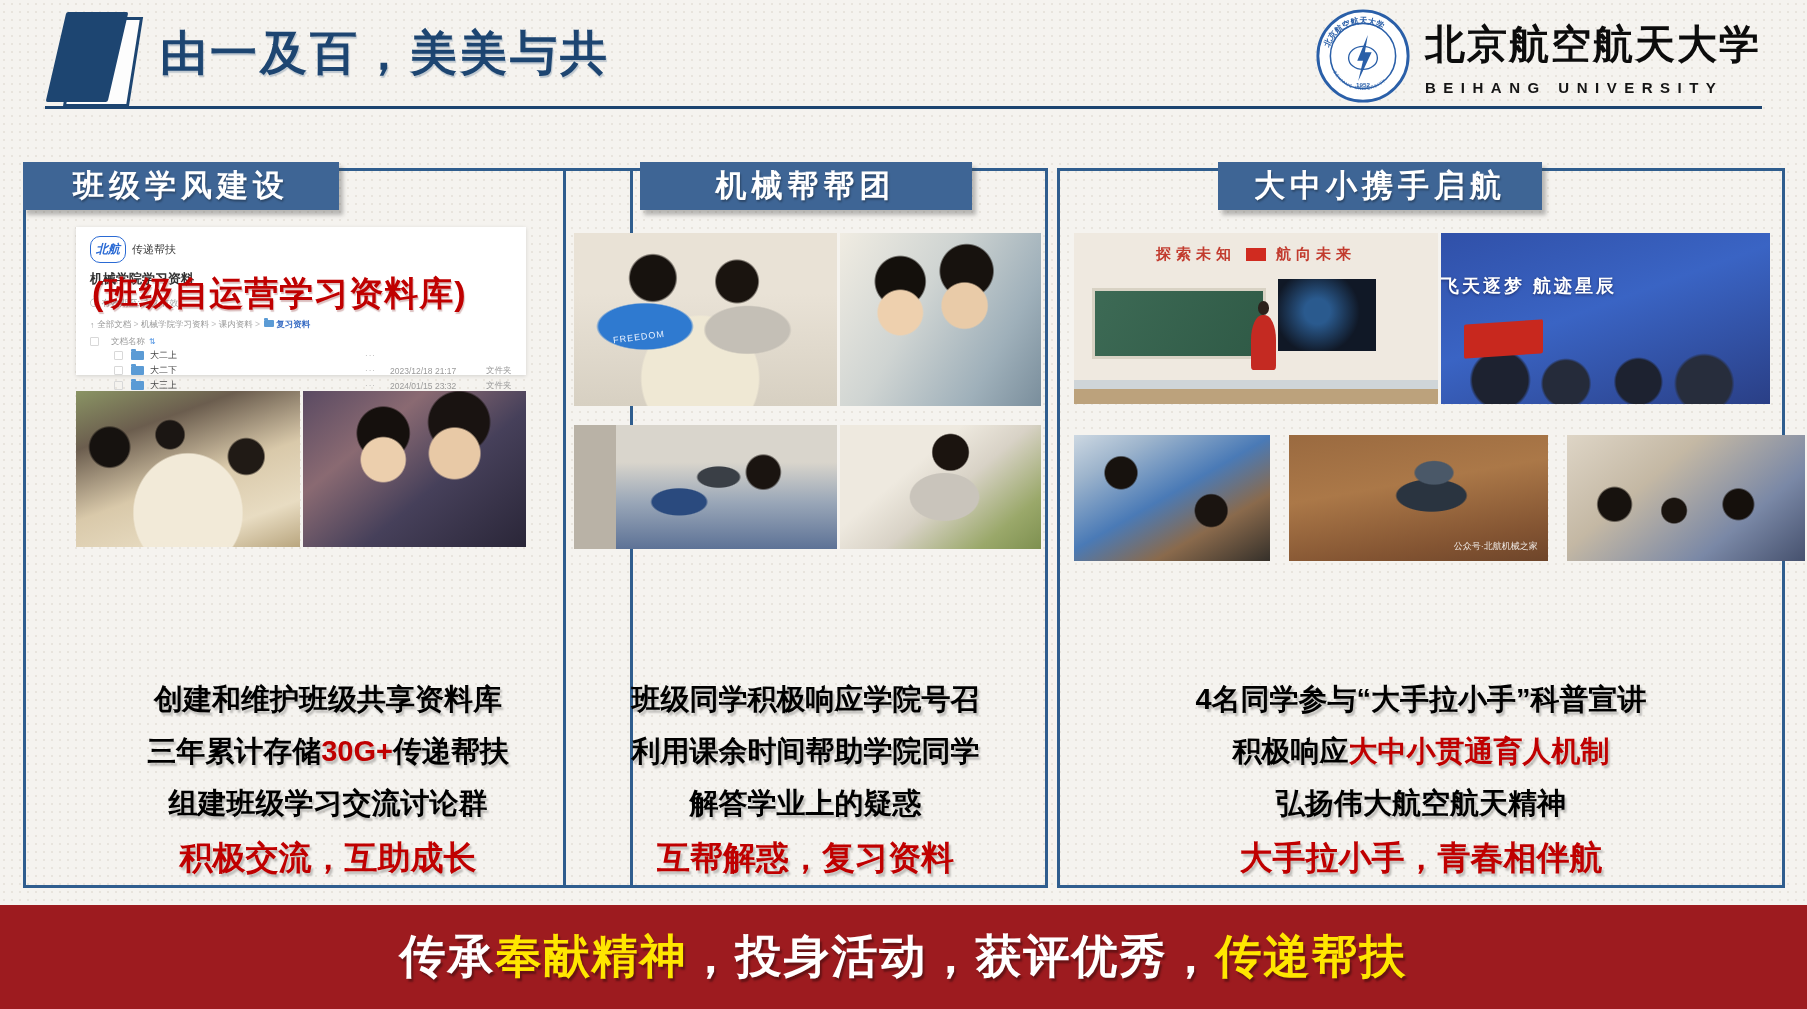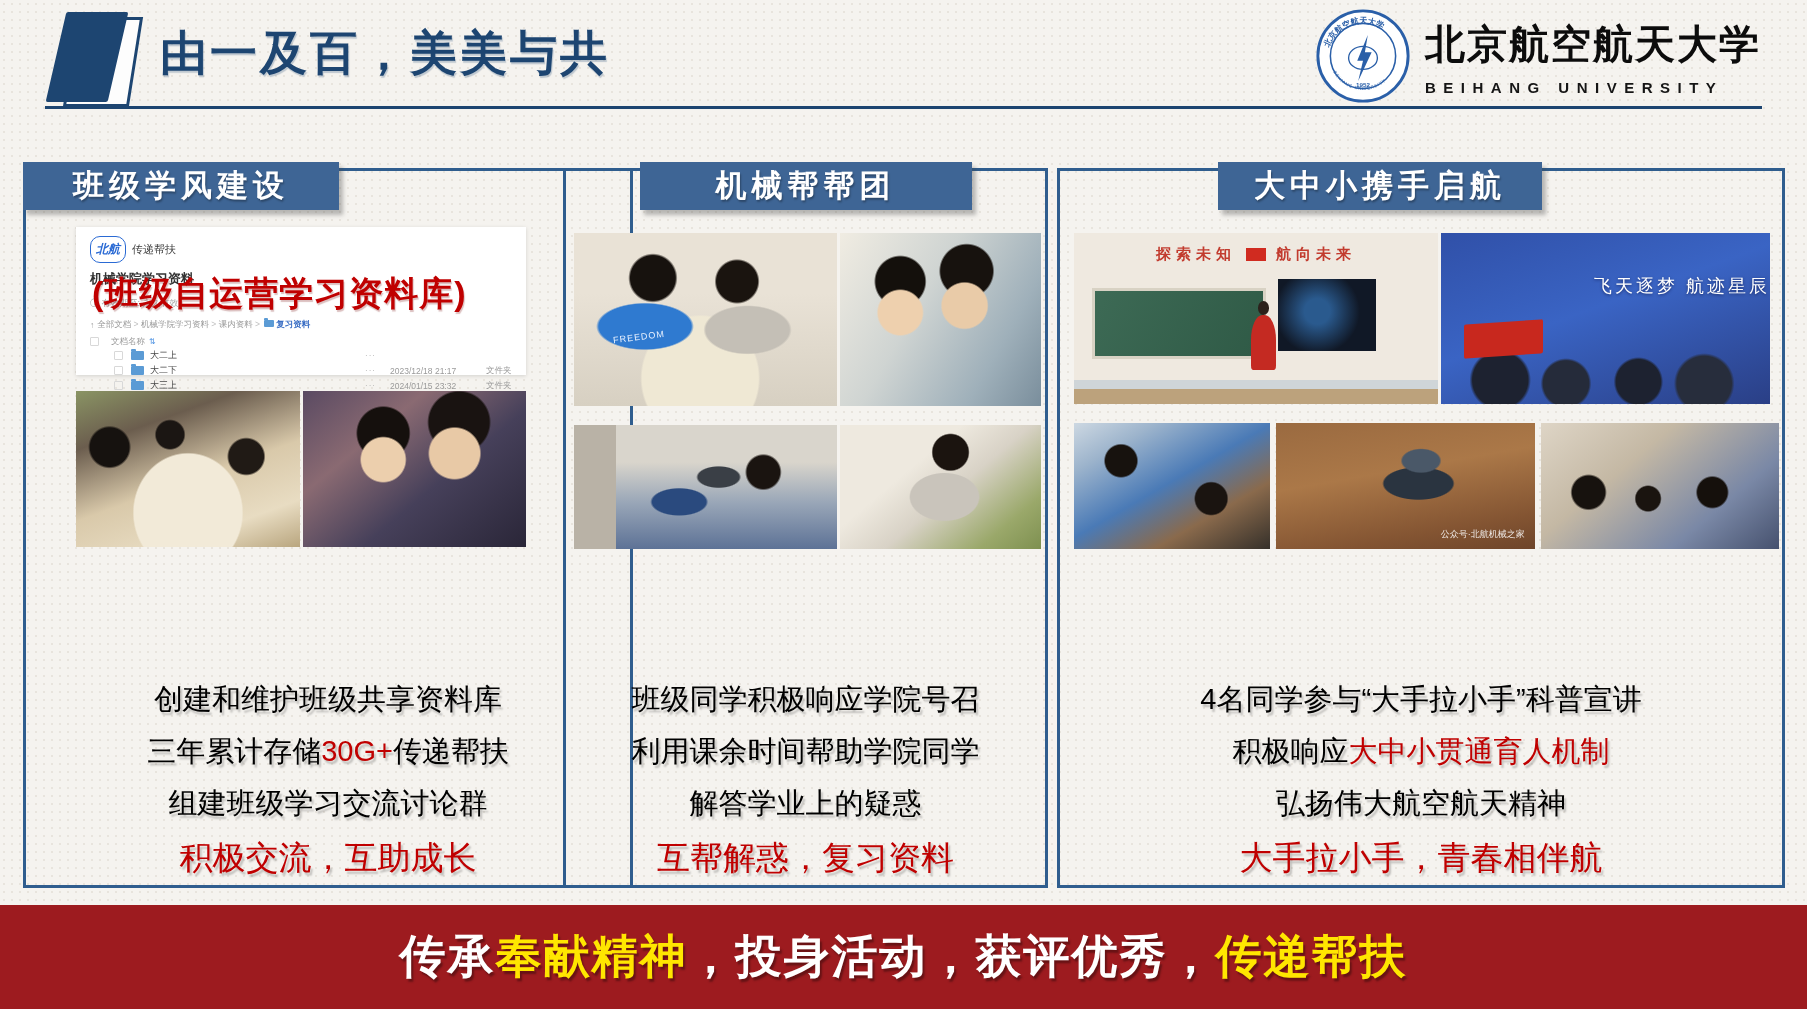--- a/index.html
+++ b/index.html
@@ -53,21 +53,21 @@
   .d-date{width:92px;margin-left:14px;color:#9a9a9a;font-size:8.5px;}
   .d-type{width:32px;margin-left:4px;color:#9a9a9a;font-size:8.5px;}
   .overlay{position:absolute;left:66px;top:100px;font-size:34px;font-weight:bold;color:#c00000;white-space:nowrap;z-index:5;letter-spacing:1px;text-shadow:1px 2px 1px rgba(110,0,0,.25);}
   
   .ph{position:relative;overflow:hidden;background:#ccc;flex:none;margin-top:16px;}
   .p1-photos{position:absolute;left:50px;top:204px;width:450px;height:172px;display:flex;gap:3px;}
   .p1-photos .ph{flex:1;}
   .p2-top{position:absolute;left:8px;top:46px;width:469px;height:189px;display:flex;gap:3px;}
   .p2-bottom{position:absolute;left:8px;top:238px;width:469px;height:140px;display:flex;gap:3px;}
   .p3-top{position:absolute;left:14px;top:46px;width:700px;height:187px;display:flex;gap:3px;}
-  .p3-bottom{position:absolute;left:14px;top:236px;width:700px;height:142px;display:flex;gap:6px;}
+  .p3-bottom{position:absolute;left:14px;top:248px;width:700px;height:142px;display:flex;gap:19px;}
   .ph-study{background:
     radial-gradient(circle at 15% 36%, #16120f 0 9%, transparent 10%),
     radial-gradient(circle at 42% 28%, #1b1613 0 8%, transparent 9%),
     radial-gradient(circle at 76% 42%, #201a15 0 9%, transparent 10%),
     radial-gradient(ellipse at 50% 78%, #f2ead8 0 34%, transparent 35%),
     linear-gradient(160deg,#8a9464 0%,#6b5d4e 25%,#d9c9aa 55%,#e8dcc2 80%,#b9a67f 100%);}
   .ph-selfie1{background:
     radial-gradient(circle at 36% 44%, #eccfad 0 13%, transparent 14%),
     radial-gradient(circle at 68% 40%, #e8c9a6 0 14%, transparent 15%),
     radial-gradient(circle at 36% 27%, #15100d 0 14%, transparent 15%),
@@ -104,40 +104,40 @@
   .cls-floor{position:absolute;left:0;bottom:0;width:100%;height:14%;background:#cfd5d8;}
   .cls-desks{position:absolute;left:0;bottom:0;width:100%;height:9%;background:#bca27c;}
   .cls-banner{position:absolute;top:7%;width:100%;display:flex;justify-content:center;align-items:center;gap:10px;font-size:15px;font-weight:bold;color:#c23b2e;letter-spacing:5px;white-space:nowrap;}
   .flag{width:20px;height:13px;background:#d02b20;flex:none;}
   .ph-backdrop{background:
     radial-gradient(circle at 18% 86%, #1d2230 0 9%, transparent 10%),
     radial-gradient(circle at 38% 88%, #252b3a 0 9%, transparent 10%),
     radial-gradient(circle at 60% 87%, #1d2230 0 9%, transparent 10%),
     radial-gradient(circle at 80% 88%, #272d3c 0 9%, transparent 10%),
     linear-gradient(160deg,#3050a8 0%,#3a64c4 45%,#2a3f86 100%);}
-  .backdrop-text{position:absolute;top:24%;width:100%;text-align:right;color:#fff;font-size:18px;font-weight:normal;letter-spacing:3px;text-shadow:0 1px 3px rgba(0,0,40,.55);white-space:nowrap;}
+  .backdrop-text{position:absolute;top:24%;width:100%;text-align:left;color:#fff;font-size:18px;font-weight:bold;letter-spacing:3px;text-shadow:0 1px 3px rgba(0,0,40,.55);white-space:nowrap;}
   .backdrop-flag{position:absolute;left:7%;top:52%;width:24%;height:20%;background:#c8281e;transform:skewY(-4deg);border-radius:2px;}
   .ph-kids1{background:
     radial-gradient(circle at 24% 30%, #17120e 0 9%, transparent 10%),
     radial-gradient(circle at 70% 60%, #1a1410 0 10%, transparent 11%),
     linear-gradient(150deg,#cdd8e2 0%,#9db4cc 20%,#4a7ab6 48%,#8a6a4c 72%,#35302a 100%);}
   .ph-robot{background:
     radial-gradient(ellipse at 56% 30%, #4a5868 0 9%, transparent 10%),
     radial-gradient(ellipse at 55% 48%, #2a3440 0 17%, transparent 18%),
     linear-gradient(170deg,#9a6a40 0%,#ab7848 40%,#835432 80%,#6e452a 100%);}
   .watermark{position:absolute;right:4%;bottom:6%;font-size:9px;color:rgba(255,255,255,.88);white-space:nowrap;}
   .ph-kids2{background:
     radial-gradient(circle at 20% 55%, #17120e 0 8%, transparent 9%),
     radial-gradient(circle at 45% 60%, #1a140f 0 8%, transparent 9%),
     radial-gradient(circle at 72% 55%, #15100c 0 8%, transparent 9%),
     linear-gradient(140deg,#ded5c6 0%,#c4b8a4 35%,#7a88a6 72%,#46516e 100%);}
   .freedom{position:absolute;left:15%;top:57%;font-size:9px;color:#eaf2ff;transform:rotate(-7deg);letter-spacing:1px;}
   
   .caption{position:absolute;left:0;right:0;top:502px;text-align:center;}
-  .cap-line{font-size:29px;font-weight:normal;line-height:52px;white-space:nowrap;text-shadow:2px 3px 2px rgba(0,0,0,.22);}
+  .cap-line{font-size:29px;font-weight:bold;line-height:52px;white-space:nowrap;text-shadow:2px 3px 2px rgba(0,0,0,.22);}
   .cap-red{font-size:33px;line-height:58px;}
   .seg-black{color:#000;}
   .seg-red{color:#c00000;}
   
   .banner{position:absolute;left:0;top:905px;width:100%;height:104px;background:#9d1b1f;display:flex;align-items:center;justify-content:center;white-space:nowrap;}
   .banner span{font-size:46px;font-weight:bold;letter-spacing:2px;text-shadow:2px 3px 2px rgba(0,0,0,.35);}
   .f-white{color:#ffffff;}
   .f-yellow{color:#ffe600;}
 </style>
 </head>

